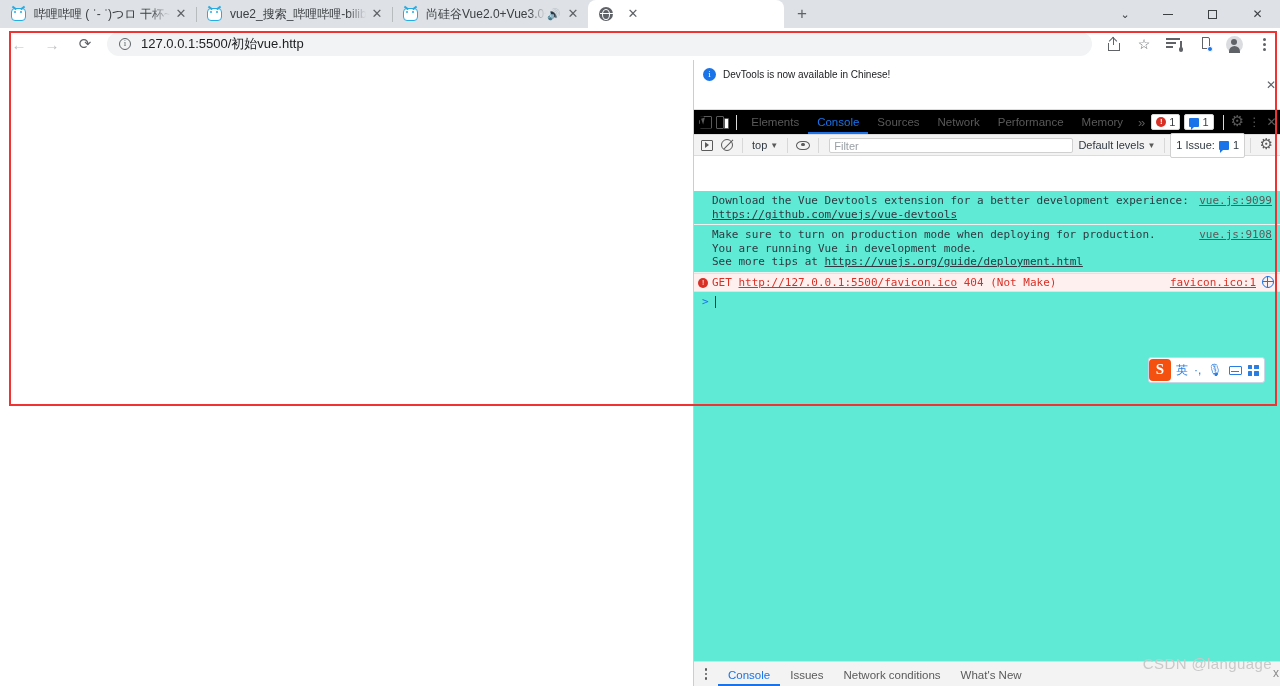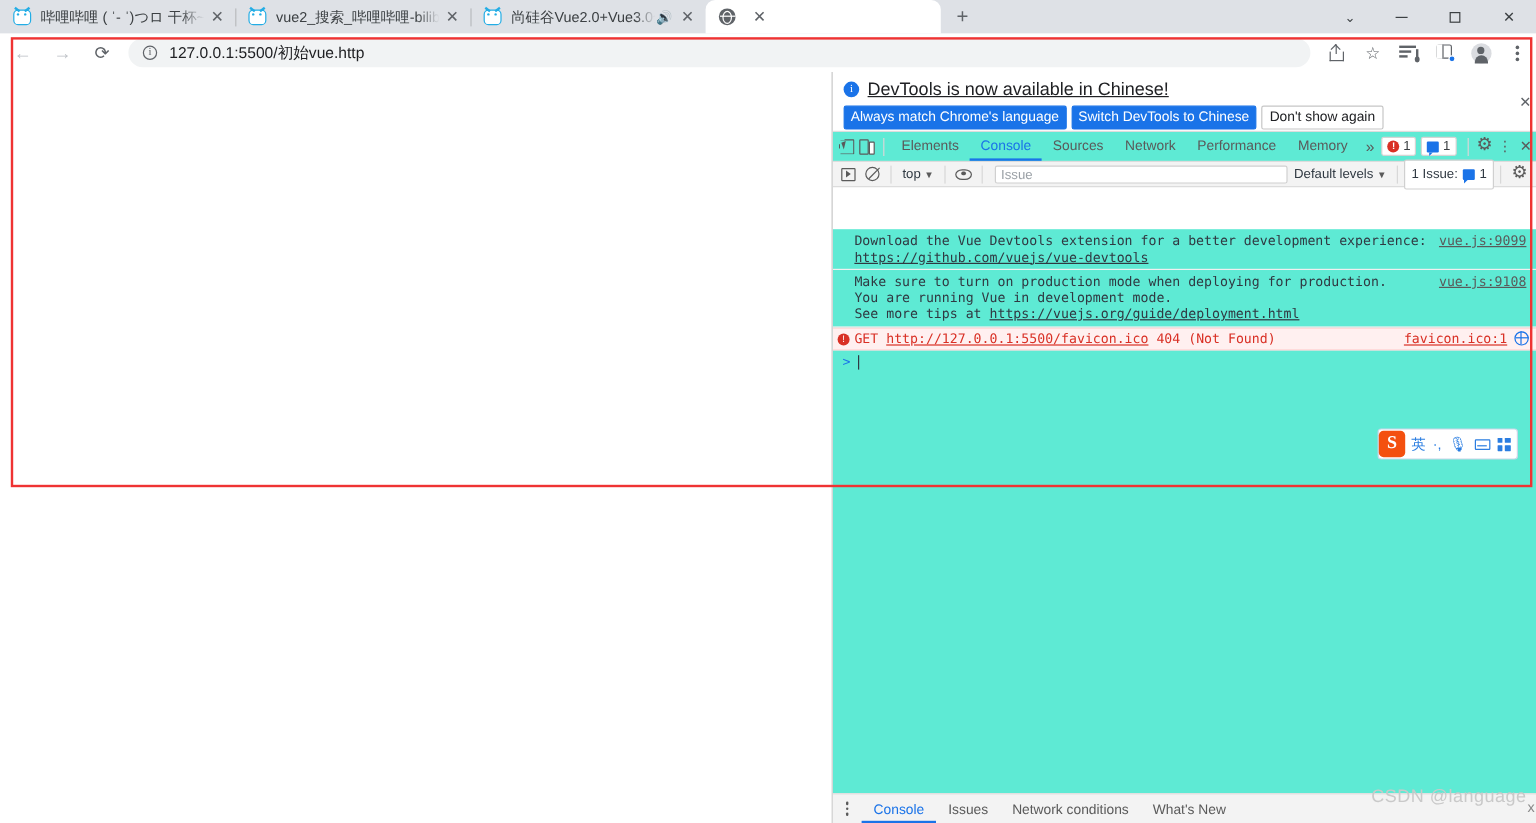--- a/index.html
+++ b/index.html
@@ -360,21 +360,21 @@
     border-radius: 50%;
     background: #1a73e8;
     color: #fff;
     font-size: 9px;
     line-height: 13px;
     text-align: center;
     font-family: "Liberation Serif", serif;
     margin-right: 7px;
     flex: 0 0 13px;
   }
-  .banner-text { font-size: 15px; color: #202124; text-decoration: underline; }
+  .banner-text { font-size: 10px; color: #202124; }
   .dt-banner-row2 {
     display: flex;
     align-items: center;
     gap: 4px;
     margin-top: 5px;
   }
   .btn-primary {
     background: #1a73e8;
     color: #ffffff;
     border: 1px solid #1a73e8;
@@ -403,21 +403,21 @@
   }
 
   
   .dt-tabbar {
     height: 25px;
     border-bottom: 1px solid #dcdcdc;
     display: flex;
     align-items: center;
     padding-left: 3px;
     box-sizing: border-box;
-    background: #5eead4;
+    background: #000000;
   }
   .dt-tool-ico {
     width: 22px; height: 21px;
     display: flex; align-items: center; justify-content: center;
     color: #5a5a5a;
   }
   .inspect-ico { position: relative; width: 13px; height: 13px; }
   .inspect-ico b {
     position: absolute; left: 0; top: 0; width: 13px; height: 13px;
     box-sizing: border-box; display: block;
@@ -928,25 +928,20 @@
   <div class="page-below"></div>
 
   <div class="red-frame"></div>
 
   <div class="devtools">
 
     <div class="dt-banner">
       <div class="dt-banner-row1">
         <span class="banner-info">i</span>
         <span class="banner-text">DevTools is now available in Chinese!</span>
-      </div>
-      <div class="dt-banner-row2">
-        <button class="btn-primary">Always match Chrome's language</button>
-        <button class="btn-primary">Switch DevTools to Chinese</button>
-        <button class="btn-secondary">Don't show again</button>
       </div>
       <span class="banner-close">✕</span>
     </div>
 
     <div class="dt-tabbar">
       <div class="dt-tool-ico">
         <span class="inspect-ico">
             <b></b>
             <span class="inspect-arrow"></span>
           </span>
@@ -995,21 +990,21 @@
       <div class="dt-divider"></div>
       <div class="ctx-select">
         <span>top</span>
         <span class="caret">▼</span>
       </div>
       <div class="dt-divider"></div>
       <div class="ct-ico">
           <span class="eye-ico"></span>
         </div>
       <div class="dt-divider"></div>
-      <div class="filter-input">Issue</div>
+      <div class="filter-input">Filter</div>
       <div class="levels">
         <span>Default levels</span>
         <span class="caret">▼</span>
       </div>
       <div class="dt-divider"></div>
       <div class="issues-pill">
         <span>1 Issue:</span>
         <span class="badge-msg-ico"></span>
         <span>1</span>
       </div>
@@ -1032,21 +1027,21 @@
         <div>You are running Vue in development mode.</div>
         <div><span>See more tips at </span><a class="inline-link" href="#">https://vuejs.org/guide/deployment.html</a></div>
         <a class="msg-src" href="#">vue.js:9108</a>
       </div>
 
       <div class="msg error">
         <span class="err-dot">!</span>
         <span>GET</span>
         <a class="inline-link" href="#">http://127.0.0.1:5500/favicon.ico</a>
         <span>404</span>
-        <span>(Not Found)</span>
+        <span>(Not Make)</span>
         <a class="msg-src-err" href="#">favicon.ico:1</a>
         <span class="net-ico"></span>
       </div>
 
       <div class="prompt-row">
         <span>&gt;</span>
         <span class="caret-blink"></span>
       </div>
     </div>
 

